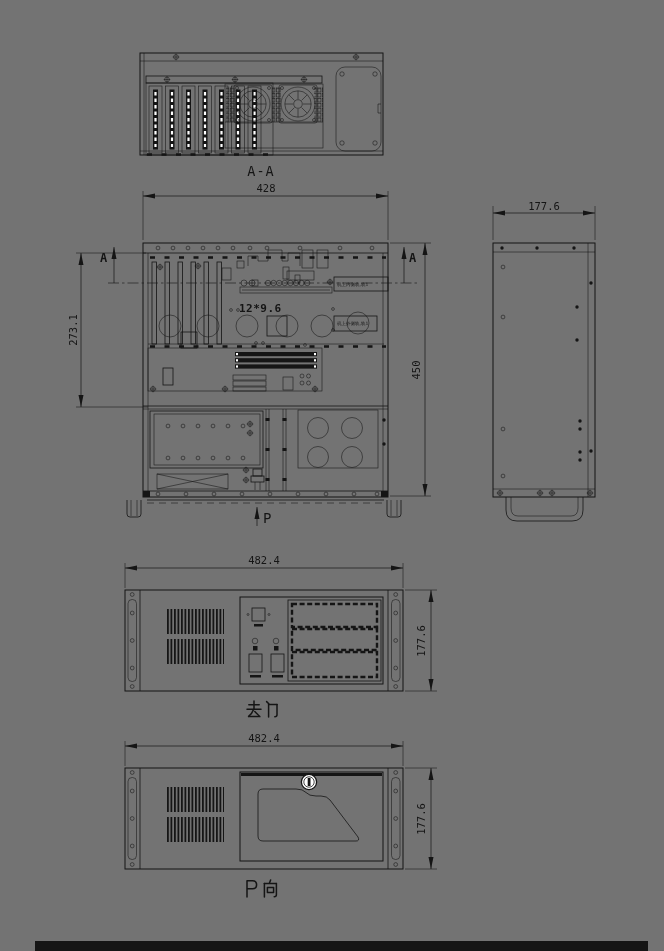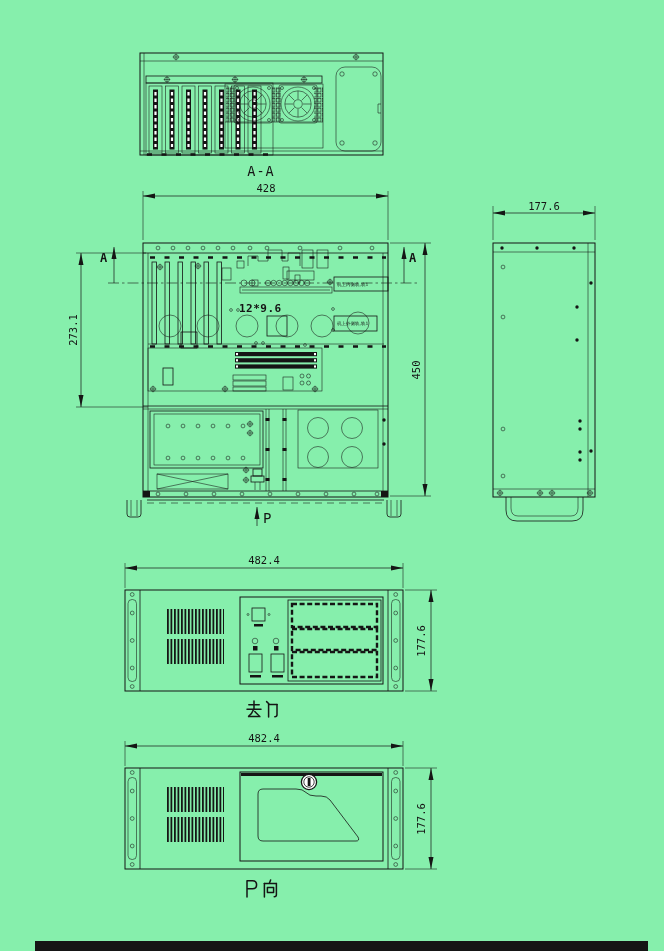--- a/index.html
+++ b/index.html
@@ -1,16 +1,16 @@
 <!DOCTYPE html>
 <html><head>
 <meta charset="utf-8">
 <style>
   html,body{margin:0;padding:0;background:#ffffff;}
-  .sheet{position:relative;width:664px;height:951px;background:#86efac;overflow:hidden;}
+  .sheet{position:relative;width:664px;height:951px;background:#737373;overflow:hidden;}
   svg text{font-family:"DejaVu Sans Mono","Liberation Mono",monospace;fill:#151515;}
   .dimt{font-size:10.5px;}
   .lblt{font-size:13.5px;letter-spacing:1px;}
   .mark{font-size:12px;font-weight:bold;}
   .pl{font-size:14px;}
   .note{font-size:4.5px;font-family:"DejaVu Sans",sans-serif;}
   .b12{font-size:11px;font-weight:bold;letter-spacing:.5px;}
   .cjk{fill:transparent;font-family:"DejaVu Sans",sans-serif;font-size:17px;}
   .ln{fill:none;stroke:#151515;stroke-width:1;}
   .md{fill:none;stroke:#151515;stroke-width:.8;}

